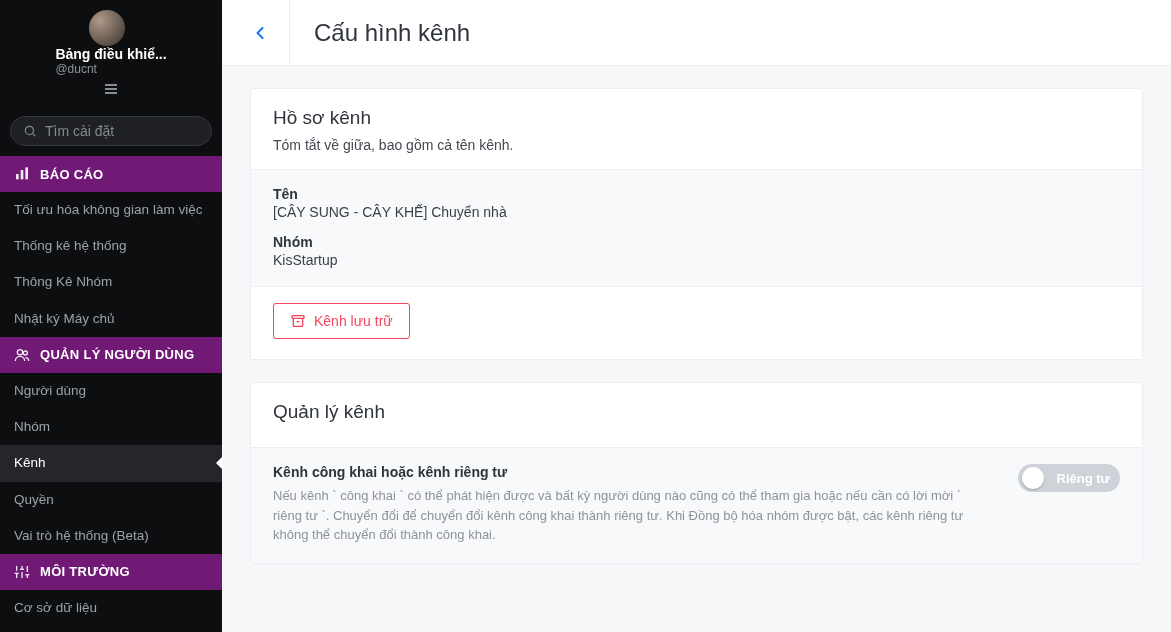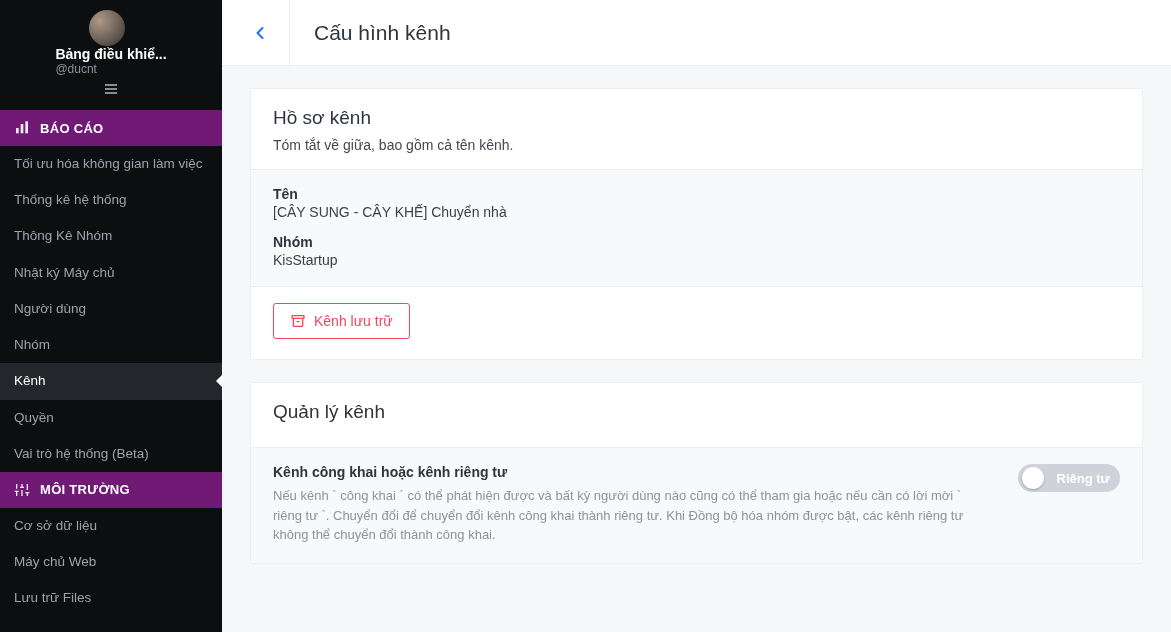--- a/index.html
+++ b/index.html
@@ -119,21 +119,21 @@
     margin-right: 24px;
   }
   .back-btn {
     color:#1d74f5;
     width:30px; height:30px;
     display:flex; align-items:center; justify-content:center;
     cursor:pointer;
     border-radius:4px;
   }
   .page-title {
-    font-size:21px;
+    font-size:24px;
     color:#2f343d;
     font-weight:400;
   }
 
   .content {
     flex:1;
     overflow-y:auto;
     background:#f6f7f8;
     padding: 22px 28px;
   }
@@ -233,34 +233,52 @@
     </div>
     <div class="sb-menu-btn">
       <svg class="ic" viewBox="0 0 24 24" fill="none" stroke="currentColor" stroke-width="2">
           <line x1="3" y1="6" x2="21" y2="6"></line>
           <line x1="3" y1="12" x2="21" y2="12"></line>
           <line x1="3" y1="18" x2="21" y2="18"></line>
         </svg>
     </div>
   </div>
 
+  <div class="sb-search-wrap">
+    <div class="sb-search">
+      <svg class="ic" viewBox="0 0 24 24" fill="none" stroke="#84888f" stroke-width="2">
+          <circle cx="11" cy="11" r="7"></circle>
+          <line x1="21" y1="21" x2="16.65" y2="16.65"></line>
+        </svg>
+      <input type="text" placeholder="Tìm cài đặt" style="">
+    </div>
+  </div>
 
   <div class="sb-section-title">
     <svg class="ic" viewBox="0 0 24 24" fill="currentColor">
         <rect x="3" y="12" width="4" height="8"></rect>
         <rect x="10" y="6" width="4" height="14"></rect>
         <rect x="17" y="2" width="4" height="18"></rect>
       </svg>
     <span>BÁO CÁO</span>
   </div>
   <a class="sb-item"><span>Tối ưu hóa không gian làm việc</span></a>
   <a class="sb-item"><span>Thống kê hệ thống</span></a>
   <a class="sb-item"><span>Thông Kê Nhóm</span></a>
   <a class="sb-item"><span>Nhật ký Máy chủ</span></a>
 
+  <div class="sb-section-title">
+    <svg class="ic" viewBox="0 0 24 24" fill="none" stroke="currentColor" stroke-width="2">
+        <circle cx="9" cy="8" r="4"></circle>
+        <path d="M2 21c0-3.9 3.1-7 7-7s7 3.1 7 7"></path>
+        <circle cx="17" cy="9" r="3"></circle>
+        <path d="M22 21c0-2.8-2.2-5-5-5"></path>
+      </svg>
+    <span>QUẢN LÝ NGƯỜI DÙNG</span>
+  </div>
   <a class="sb-item"><span>Người dùng</span></a>
   <a class="sb-item"><span>Nhóm</span></a>
   <a class="sb-item active"><span>Kênh</span></a>
   <a class="sb-item"><span>Quyền</span></a>
   <a class="sb-item"><span>Vai trò hệ thống (Beta)</span></a>
 
   <div class="sb-section-title">
     <svg class="ic" viewBox="0 0 24 24" fill="none" stroke="currentColor" stroke-width="2">
         <line x1="4" y1="21" x2="4" y2="14"></line>
         <line x1="4" y1="10" x2="4" y2="3"></line>

